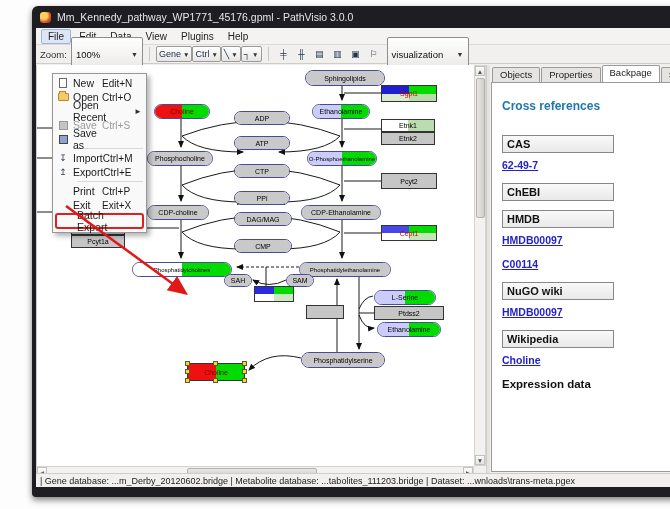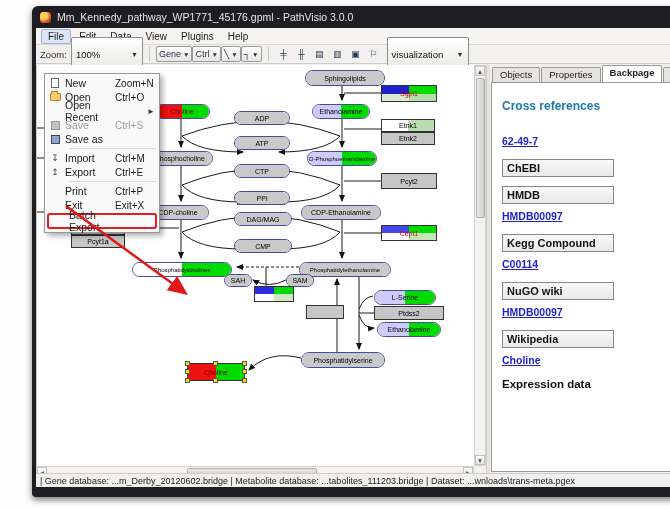--- a/index.html
+++ b/index.html
@@ -53,21 +53,21 @@
   
   .callout { position:absolute; left:17px; top:225px; width:265px; height:57px; background:#b25757; border:2px solid #943535;
              color:#fff; font-weight:bold; font-size:12.5px; line-height:1.32; text-align:center; display:flex; align-items:center; justify-content:center;
              padding:2px 6px; z-index:40; box-shadow:1px 2px 3px rgba(0,0,0,.3); }
   .callout .hl { color:#55dd22; }
 
   
   .overlay { position:absolute; inset:0; pointer-events:none; z-index:70; }
 
   
-  .filemenu { position:absolute; left:8px; top:45px; width:116px; background:#f9f9f9; border:1px solid #979797;
+  .filemenu { position:absolute; left:16px; top:45px; width:95px; background:#f9f9f9; border:1px solid #979797;
               box-shadow:3px 3px 5px rgba(0,0,0,.3); z-index:60; padding:2px 0; }
   .fm-item { display:flex; align-items:center; height:14px; font-size:10.5px; color:#1a1a1a; padding-right:4px; position:relative; }
   .fm-item .ic { width:20px; flex:none; display:flex; align-items:center; justify-content:center; font-size:9px; color:#345; }
   .fm-item .lb { flex:1; }
   .fm-item .sc { width:40px; flex:none; font-size:10px; color:#1a1a1a; }
   .fm-item.disabled .lb, .fm-item.disabled .sc { color:#9b9b9b; }
   .fm-item .sub { position:absolute; right:4px; font-size:8px; color:#333; }
   .fm-item.hilite { border:2px solid #e02020; border-radius:3px; margin:1px 2px; height:16px; }
   .fm-sep { height:1px; background:#d9d9d9; margin:2px 3px 2px 24px; }
   .mi { display:inline-block; }
@@ -75,21 +75,21 @@
   .mi.folder { width:11px; height:8px; background:#f3c96e; border:1px solid #b8891e; border-radius:1px; position:relative; }
   .mi.folder::before { content:""; position:absolute; left:0; top:-3px; width:5px; height:2px; background:#f3c96e; border:1px solid #b8891e; border-bottom:none; }
   .mi.disk { width:9px; height:9px; background:#8fa3cf; border:1px solid #445; }
   .mi.disk.gray { background:#c4c4c4; border-color:#999; }
 
   
   .splitter { width:4px; background:#e5e3e0; border-left:1px solid #cfcdc9; }
   .sidebar { flex:1; display:flex; flex-direction:column; background:#f1f0ee; min-width:0; }
   .tabs { height:17px; display:flex; align-items:flex-end; padding-left:2px; }
   .tab { font-size:9.5px; padding:1px 7px 2px; background:#e6e4e0; border:1px solid #9a9a9a; border-bottom:none; border-radius:2px 2px 0 0; margin-right:1px; color:#222; height:15px; }
-  .tab.active { background:#fff; height:17px; font-weight:bold; position:relative; z-index:2; }
+  .tab.active { background:#fff; height:17px; font-weight:normal; position:relative; z-index:2; }
   .panel { flex:1; background:#fff; border:1px solid #9a9a9a; margin:0 1px 1px 1px; padding:16px 10px 0 10px; overflow:hidden; position:relative; }
   .xhead { color:#1e78aa; font-weight:bold; font-size:12px; margin-bottom:22px; }
   .xref { margin-bottom:9px; }
   .xref-title { width:112px; height:18px; border:1px solid #888; background:linear-gradient(#f9f9f9,#e9e9e9); font-weight:bold; font-size:11px; color:#111; display:flex; align-items:center; padding-left:4px; margin-bottom:6px; }
   .xref-link { display:block; color:#2222cc; font-weight:bold; font-size:10.5px; text-decoration:underline; margin-bottom:12px; }
   .xref-value { font-size:10.5px; color:#111; margin-bottom:12px; }
   .xfoot { font-weight:bold; font-size:11.5px; color:#111; margin-top:4px; }
 
   
   .statusbar { position:absolute; left:0; bottom:0; right:0; height:14px; background:#f1f0ee; border-top:1px solid #cfcdc9;
@@ -489,31 +489,31 @@
           <div class="tabs">
               <div class="tab">Objects</div>
               <div class="tab">Properties</div>
               <div class="tab active">Backpage</div>
               <div class="tab">Search</div>
             </div>
           <div class="panel">
             <div class="xhead">Cross references</div>
             <div id="xreflist">
                 <div class="xref">
+                  <div class="xref-title">CAS</div>
                   <a class="xref-link">62-49-7</a>
                 </div>
                 <div class="xref">
                   <div class="xref-title">ChEBI</div>
                 </div>
                 <div class="xref">
                   <div class="xref-title">HMDB</div>
                   <a class="xref-link">HMDB00097</a>
                 </div>
                 <div class="xref">
-                  <div class="xref-title">Kegg Compound</div>
                   <a class="xref-link">C00114</a>
                 </div>
                 <div class="xref">
                   <div class="xref-title">NuGO wiki</div>
                   <a class="xref-link">HMDB00097</a>
                 </div>
                 <div class="xref">
                   <div class="xref-title">Wikipedia</div>
                   <a class="xref-link">Choline</a>
                 </div>
@@ -526,21 +526,21 @@
       <div class="statusbar">
         <span>| Gene database: ...m_Derby_20120602.bridge | Metabolite database: ...tabolites_111203.bridge | Dataset: ...wnloads\trans-meta.pgex</span>
       </div>
 
       <div class="filemenu" id="filemenu">
           <div class="fm-item">
             <span class="ic">
               <span class="mi page"></span>
             </span>
             <span class="lb">New</span>
-            <span class="sc">Zoom+N</span>
+            <span class="sc">Edit+N</span>
           </div>
           <div class="fm-item">
             <span class="ic">
               <span class="mi folder"></span>
             </span>
             <span class="lb">Open</span>
             <span class="sc">Ctrl+O</span>
           </div>
           <div class="fm-item">
             <span class="ic"></span>

